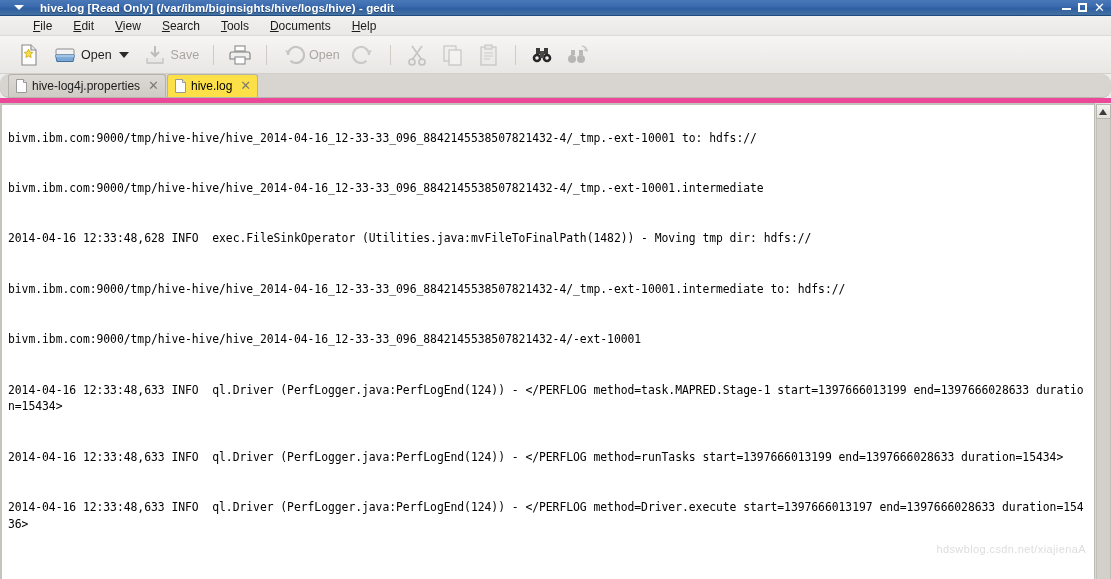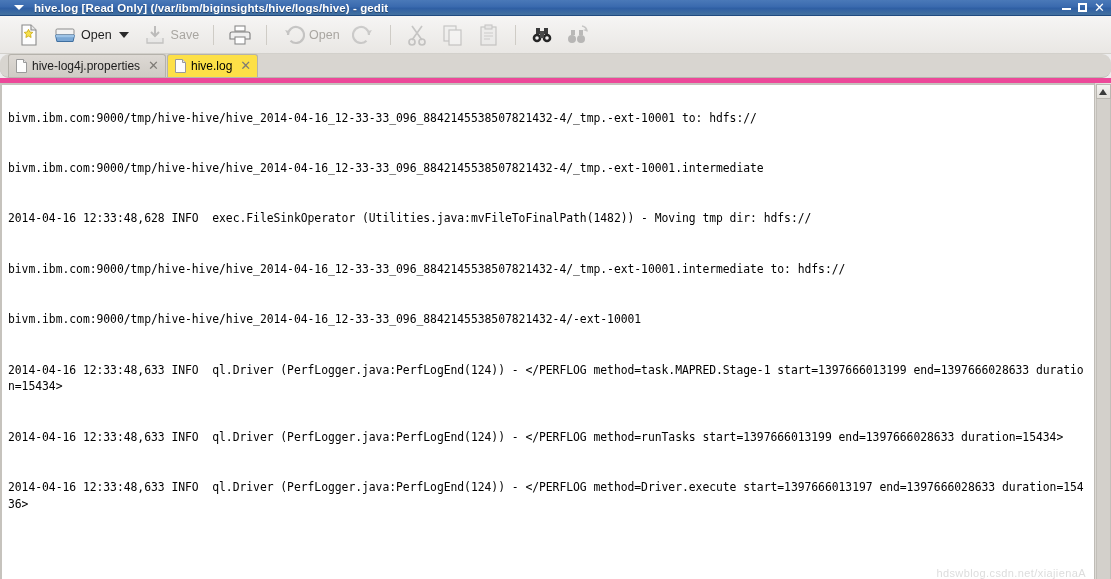--- a/index.html
+++ b/index.html
@@ -23,21 +23,21 @@
   .titlebar {
     height: 16px;
     flex: 0 0 16px;
     background: linear-gradient(to bottom, #4a79b8 0%, #3a6aae 45%, #2f5fa4 55%, #43719f 100%);
     display: flex; align-items: center;
     padding: 0 2px 0 4px;
     position: relative;
     border-bottom: 1px solid #1f4a80;
   }
   .titlebar-left {
-    display: flex; align-items: center; gap: 10px;
+    display: flex; align-items: center; gap: 16px;
     flex: 1 1 auto; min-width: 0;
   }
   .menu-triangle {
     width: 0; height: 0;
     border-left: 5px solid transparent;
     border-right: 5px solid transparent;
     border-top: 5px solid #ffffff;
     margin-left: 10px;
     flex: 0 0 auto;
   }
@@ -192,21 +192,21 @@
     padding-top: 0;
     letter-spacing: -0.05px;
   }
   .logline { white-space: pre-wrap; }
   .clip-top { margin-top: -9px; }
 
   
   .watermark {
     position: absolute;
     right: 8px;
-    bottom: 0;
+    bottom: 24px;
     font-family: "Liberation Sans", sans-serif;
     font-size: 11px;
     color: rgba(150,150,150,0.33);
     letter-spacing: 0.4px;
     pointer-events: none;
     white-space: nowrap;
   }
 
   
   .vscroll {
@@ -248,20 +248,29 @@
       <div class="menu-triangle"></div>
       <span class="title-text">hive.log [Read Only] (/var/ibm/biginsights/hive/logs/hive) - gedit</span>
     </div>
     <div class="win-buttons">
       <span class="win-btn win-min"></span>
       <span class="win-btn win-max"></span>
       <span class="win-btn win-close">✕</span>
     </div>
   </div>
 
+  <div class="menubar">
+    <span class="menu-item"><u>F</u>ile</span>
+    <span class="menu-item"><u>E</u>dit</span>
+    <span class="menu-item"><u>V</u>iew</span>
+    <span class="menu-item"><u>S</u>earch</span>
+    <span class="menu-item"><u>T</u>ools</span>
+    <span class="menu-item"><u>D</u>ocuments</span>
+    <span class="menu-item"><u>H</u>elp</span>
+  </div>
 
   <div class="toolbar">
 
     <div class="tb-btn">
       <span>
         <svg class="ico" viewBox="0 0 24 24">
           <path d="M5 2h9l5 5v15H5z" fill="#fdfdfd" stroke="#8a8a8a" stroke-width="1.1"></path>
           <path d="M14 2v5h5" fill="#e8e8e8" stroke="#8a8a8a" stroke-width="1.1"></path>
           <path d="M11.5 6.3l1.3 2.7 3 .4-2.2 2.1.5 3-2.6-1.4-2.6 1.4.5-3-2.2-2.1 3-.4z" fill="#f6e04a" stroke="#c9a70e" stroke-width="0.8"></path>
         </svg>

